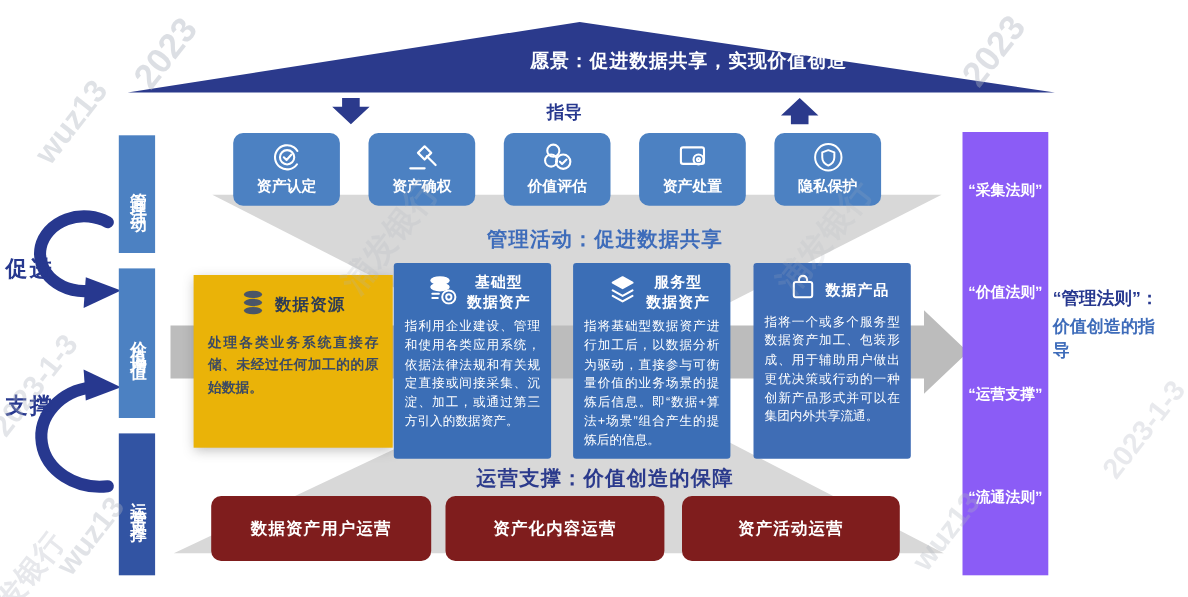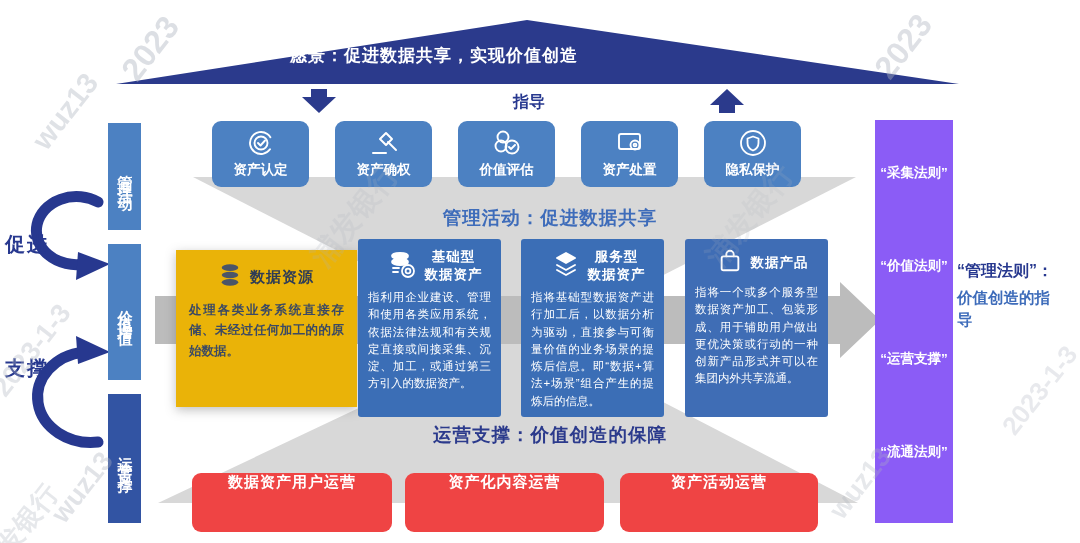--- a/index.html
+++ b/index.html
@@ -3,23 +3,23 @@
 <meta charset="utf-8">
 <style>
   html,body{margin:0;padding:0;background:#fff;}
   .stage{
     position:relative;width:1080px;height:543px;background:#ffffff;overflow:hidden;
     font-family:"Liberation Sans","DejaVu Sans",sans-serif;
   }
   .abs{position:absolute;}
   svg.bglayer{position:absolute;left:0;top:0;z-index:1;}
   
-  .roof-label{left:290px;top:44px;width:480px;text-align:left;color:#fff;
+  .roof-label{left:290px;top:44px;width:480px;text-align:right;color:#fff;
     font-size:17px;font-weight:bold;z-index:3;letter-spacing:1px;}
-  .guide-label{left:497px;top:92px;width:64px;text-align:center;color:#27388f;
+  .guide-label{left:497px;top:92px;width:64px;color:#27388f;
     font-size:16px;font-weight:bold;z-index:3;}
   
   .mbox{top:121px;width:97px;height:66px;background:#4c81c2;border-radius:9px;z-index:3;
     display:flex;flex-direction:column;align-items:center;justify-content:flex-start;padding-top:6px;box-sizing:border-box;}
   .mbox .ic{height:32px;display:flex;align-items:center;justify-content:center;}
   .mbox .lb{color:#fff;font-size:13.5px;font-weight:bold;margin-top:2px;white-space:nowrap;}
   .mb0{left:212px;} .mb1{left:335px;} .mb2{left:458px;} .mb3{left:581px;} .mb4{left:704px;}
   
   .h-mgmt{left:330px;top:205px;width:440px;text-align:center;color:#3e6cba;
     font-size:18.5px;font-weight:bold;z-index:3;letter-spacing:1px;}
@@ -32,22 +32,22 @@
   .wcard .hd .tt{font-size:15px;font-weight:bold;color:#2e3c56;letter-spacing:1px;}
   .wcard .bd{margin-top:9px;font-size:12.5px;font-weight:600;color:#3c4a63;line-height:1.62;text-align:justify;}
   
   .bcard{top:239px;width:143px;height:178px;background:#3b6eb6;z-index:3;border-radius:3px;
     box-sizing:border-box;color:#fff;}
   .bc0{left:358px;} .bc1{left:521px;} .bc2{left:685px;background:#3f6db5;}
   .bcard .hd{display:flex;align-items:center;justify-content:center;gap:8px;padding-top:9px;margin-left:12px;}
   .bcard .hd .tt{font-size:13.5px;font-weight:bold;line-height:1.3;text-align:center;white-space:pre-line;letter-spacing:1px;}
   .bcard .bd{padding:6px 10px 0 10px;font-size:11.5px;line-height:1.5;text-align:justify;}
   
-  .obox{top:473px;height:59px;background:#ef4444;border-radius:9px;z-index:3;
-    display:flex;justify-content:center;color:#fff;font-size:15px;font-weight:bold;letter-spacing:1px;}
+  .obox{top:451px;height:59px;background:#7f1d1d;border-radius:9px;z-index:3;
+    display:flex;align-items:center;justify-content:center;color:#fff;font-size:15px;font-weight:bold;letter-spacing:1px;}
   .ob0{left:192px;width:200px;} .ob1{left:405px;width:199px;} .ob2{left:620px;width:198px;}
   
   .vbar{left:108px;width:33px;z-index:3;display:flex;align-items:center;justify-content:center;}
   .vbar span{writing-mode:vertical-rl;text-orientation:upright;color:#fff;font-weight:bold;
     font-size:15px;letter-spacing:7px;}
   .vb0{top:123px;height:107px;background:#4c81c2;}
   .vb1{top:244px;height:136px;background:#4c81c2;}
   .vb2{top:394px;height:129px;background:#3254a3;}
   .sidelb{left:5px;color:#27388f;font-size:20px;font-weight:bold;z-index:3;letter-spacing:2px;}
   .sl0{top:231px;} .sl1{top:355px;}

